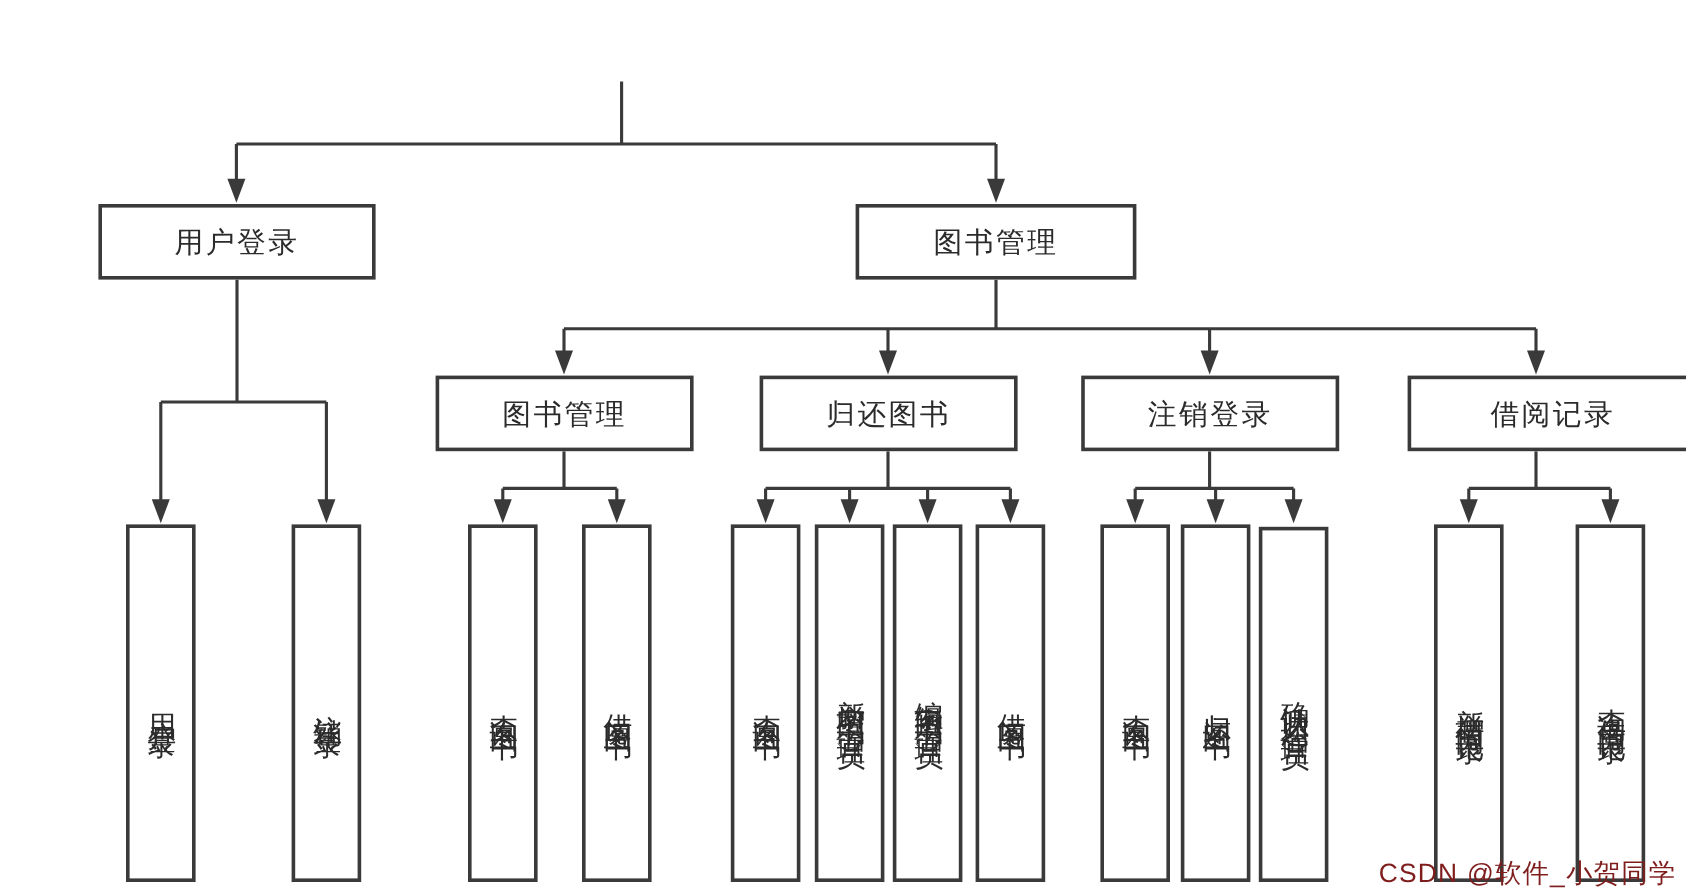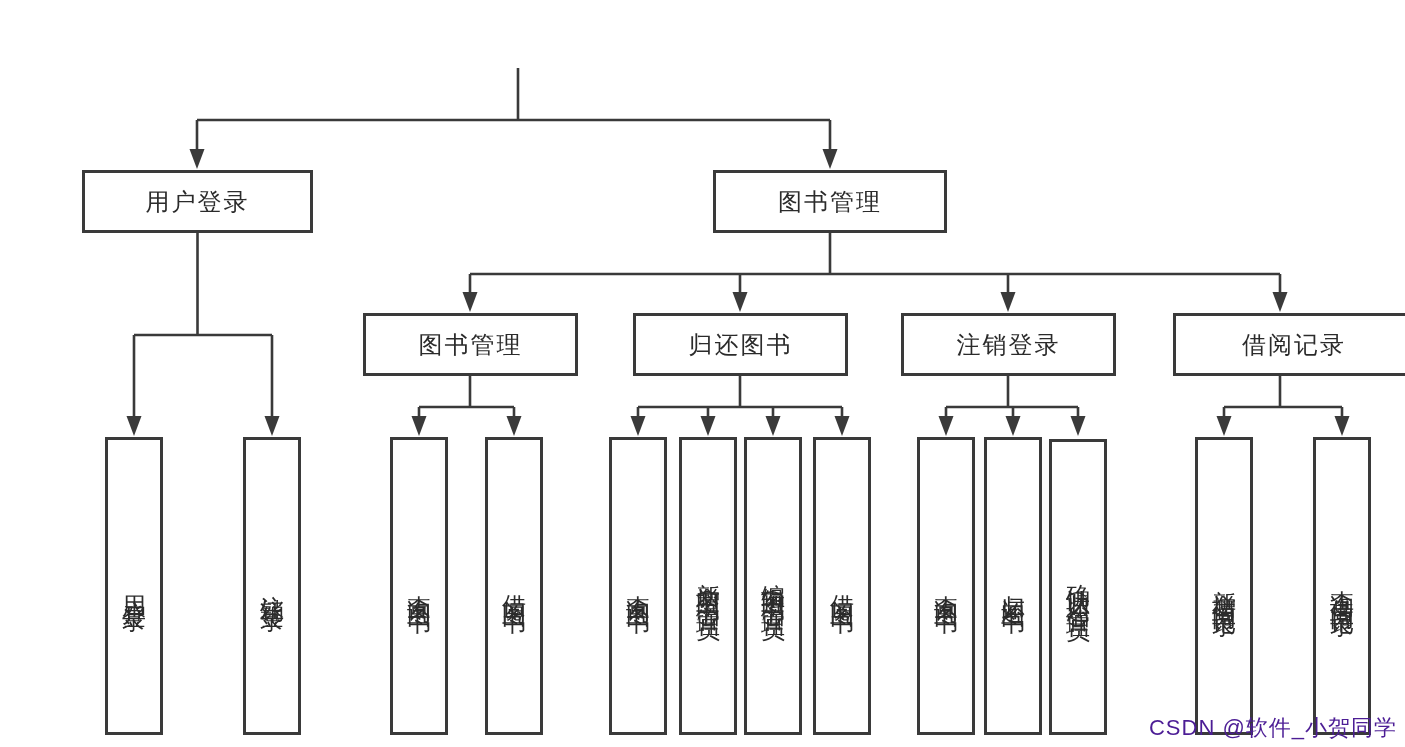--- a/index.html
+++ b/index.html
@@ -43,21 +43,21 @@
     font-size: 24px;
     line-height: 1;
     letter-spacing: 5px;
     white-space: nowrap;
   }
   .watermark {
     position: absolute;
     right: 8px;
     bottom: 4px;
     font-size: 22px;
-    color: #4c1d95;
+    color: #7f1d1d;
     letter-spacing: 1px;
     white-space: nowrap;
   }
 </style>
 </head>
 <body>
 
 <div class="canvas">
 
   <svg class="connectors" viewBox="0 0 1405 747" xmlns="http://www.w3.org/2000/svg">

